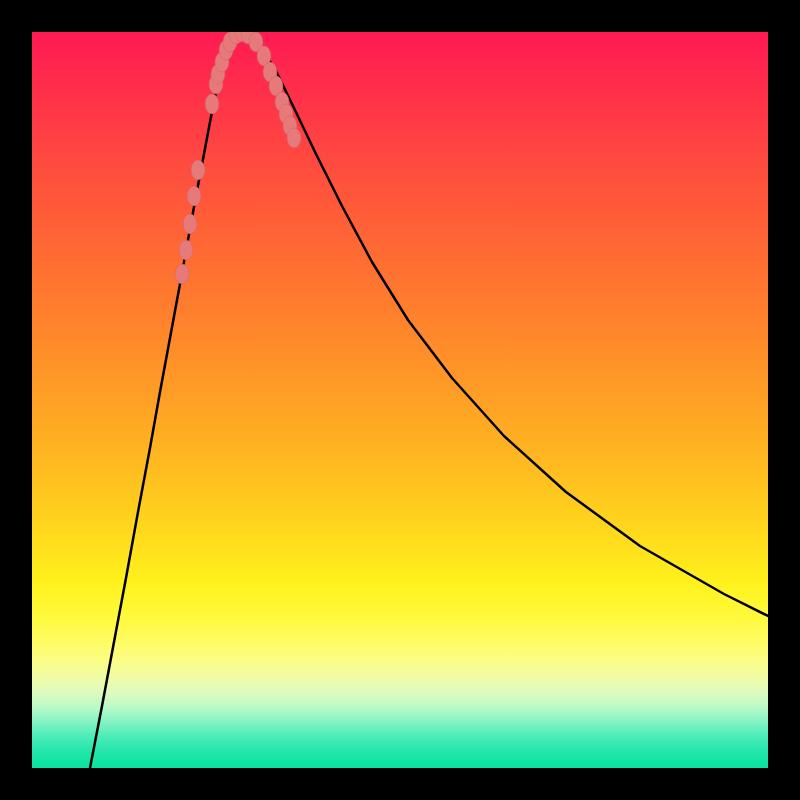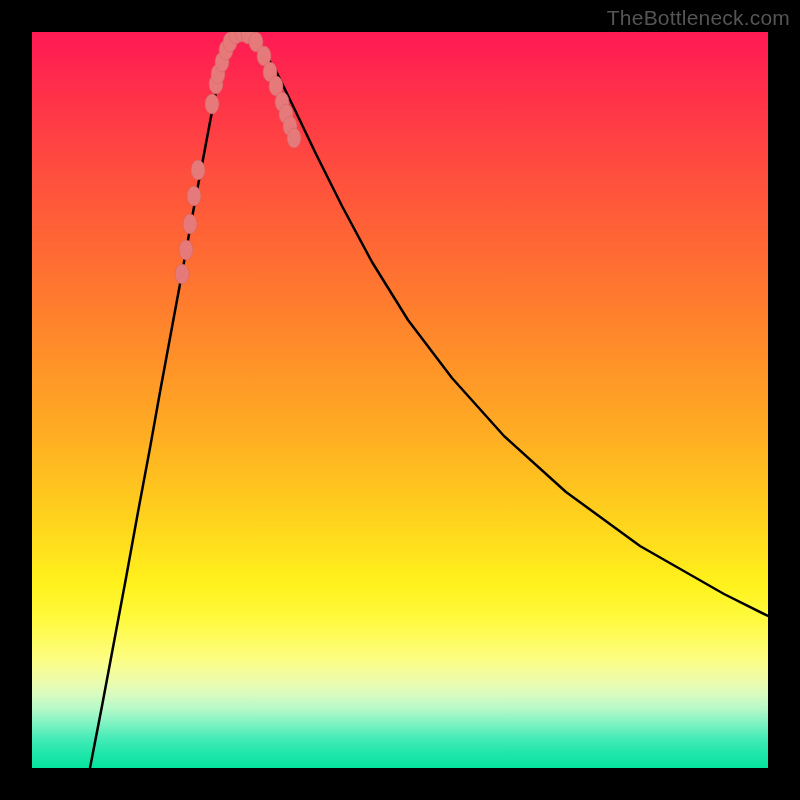--- a/index.html
+++ b/index.html
@@ -64,21 +64,20 @@
     font-size: 21px;
     color: #555;
     font-weight: 500;
     letter-spacing: 0.2px;
   }
 </style>
 </head>
 <body>
 
 <div class="frame">
-  <div class="watermark">TheBottleneck.com</div>
   <div class="plot-area">
     <div class="gradient"></div>
     <svg class="curve" viewBox="0 0 736 736" preserveAspectRatio="none">
       <path id="main-curve" fill="none" stroke-width="2.5" stroke-linecap="round" stroke-linejoin="round" stroke="#000000" d="M58 736 L70 674 L82 610 L94 546 L106 480 L118 416 L128 360 L138 306 L148 252 L156 208 L164 164 L172 122 L178 90 L184 60 L190 34 L196 14 L204 2 L216 2 L228 14 L244 39 L262 76 L284 122 L310 174 L340 230 L376 288 L420 346 L472 404 L534 460 L608 514 L692 562 L736 584"></path>
       <g id="markers">
           <ellipse cx="150" cy="242" rx="7" ry="10" fill="#e67a7a" stroke="#d06262" stroke-width="0.5"></ellipse>
           <ellipse cx="154" cy="218" rx="7" ry="10" fill="#e67a7a" stroke="#d06262" stroke-width="0.5"></ellipse>
           <ellipse cx="158" cy="192" rx="7" ry="10" fill="#e67a7a" stroke="#d06262" stroke-width="0.5"></ellipse>
           <ellipse cx="162" cy="164" rx="7" ry="10" fill="#e67a7a" stroke="#d06262" stroke-width="0.5"></ellipse>
           <ellipse cx="166" cy="138" rx="7" ry="10" fill="#e67a7a" stroke="#d06262" stroke-width="0.5"></ellipse>

